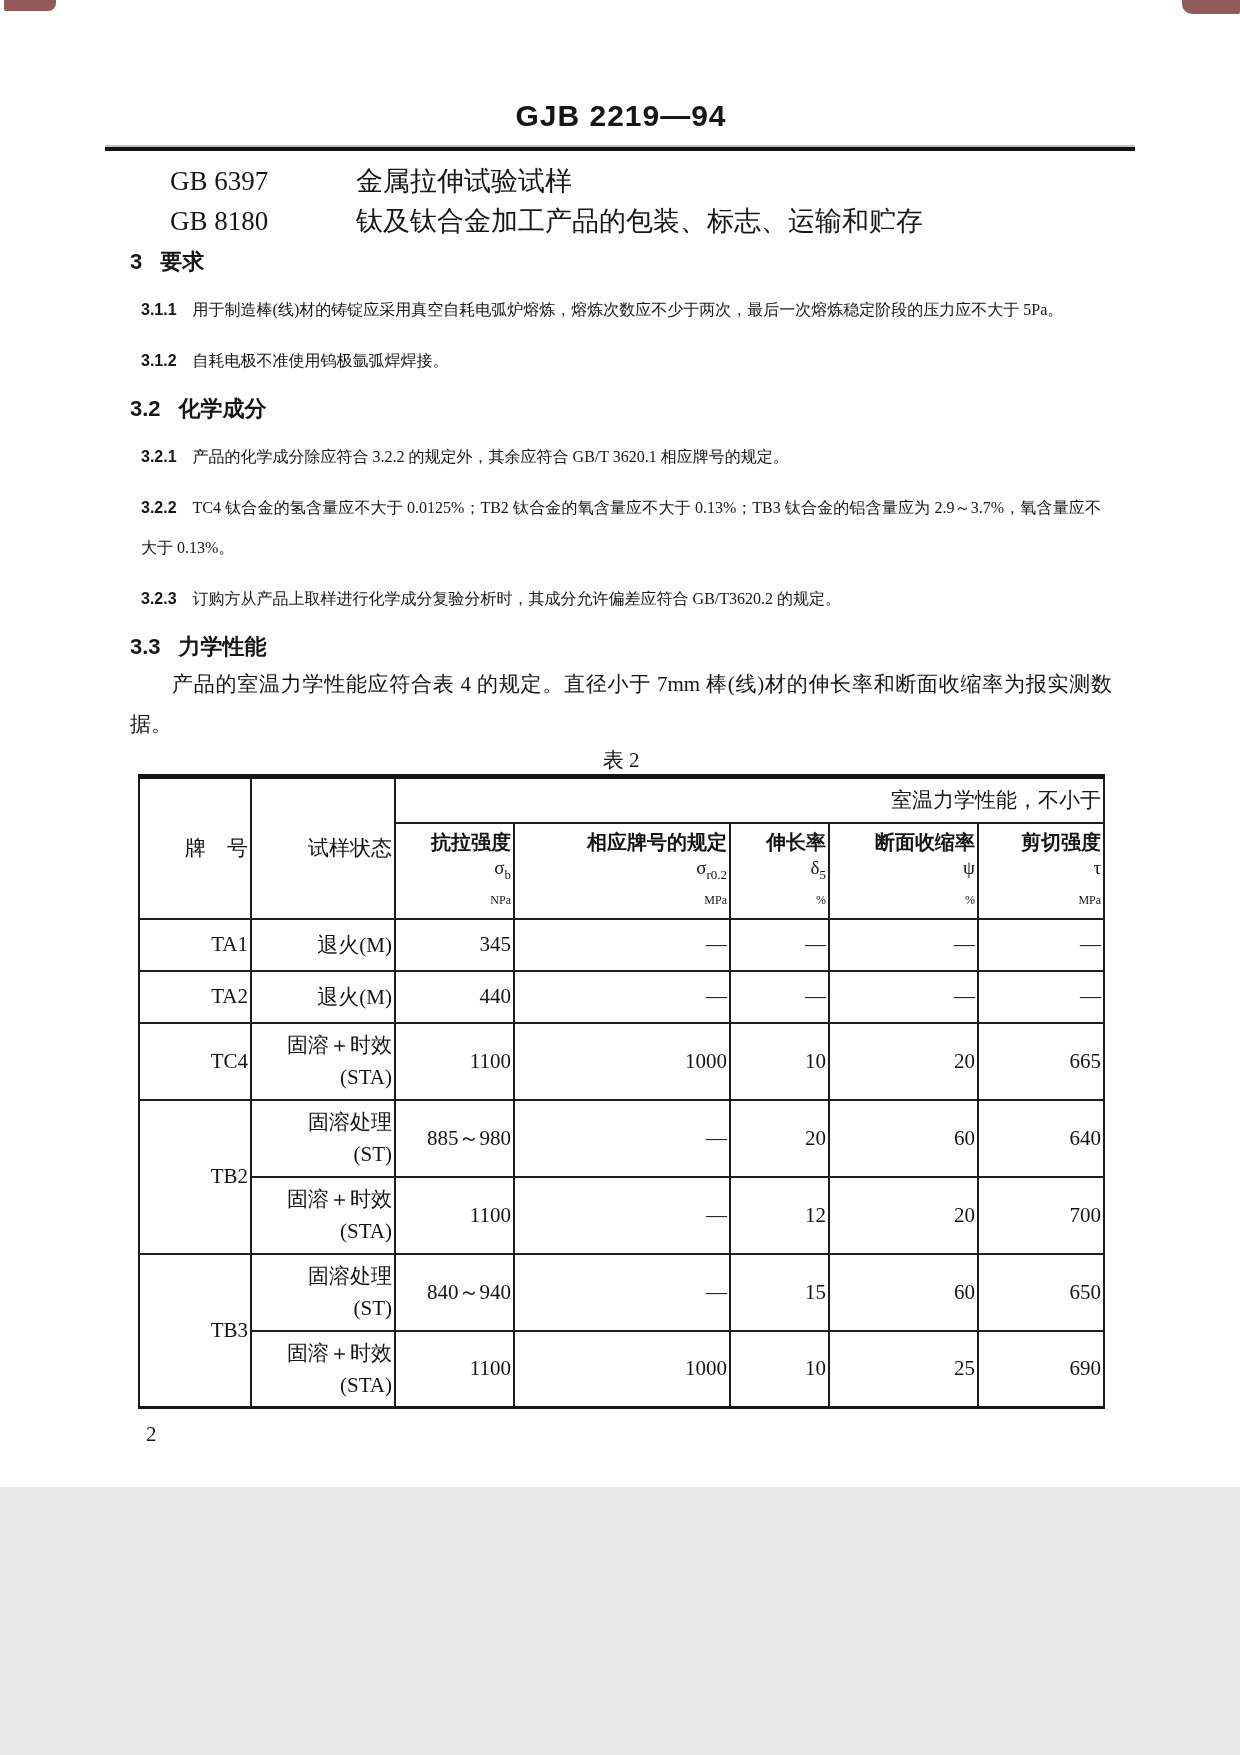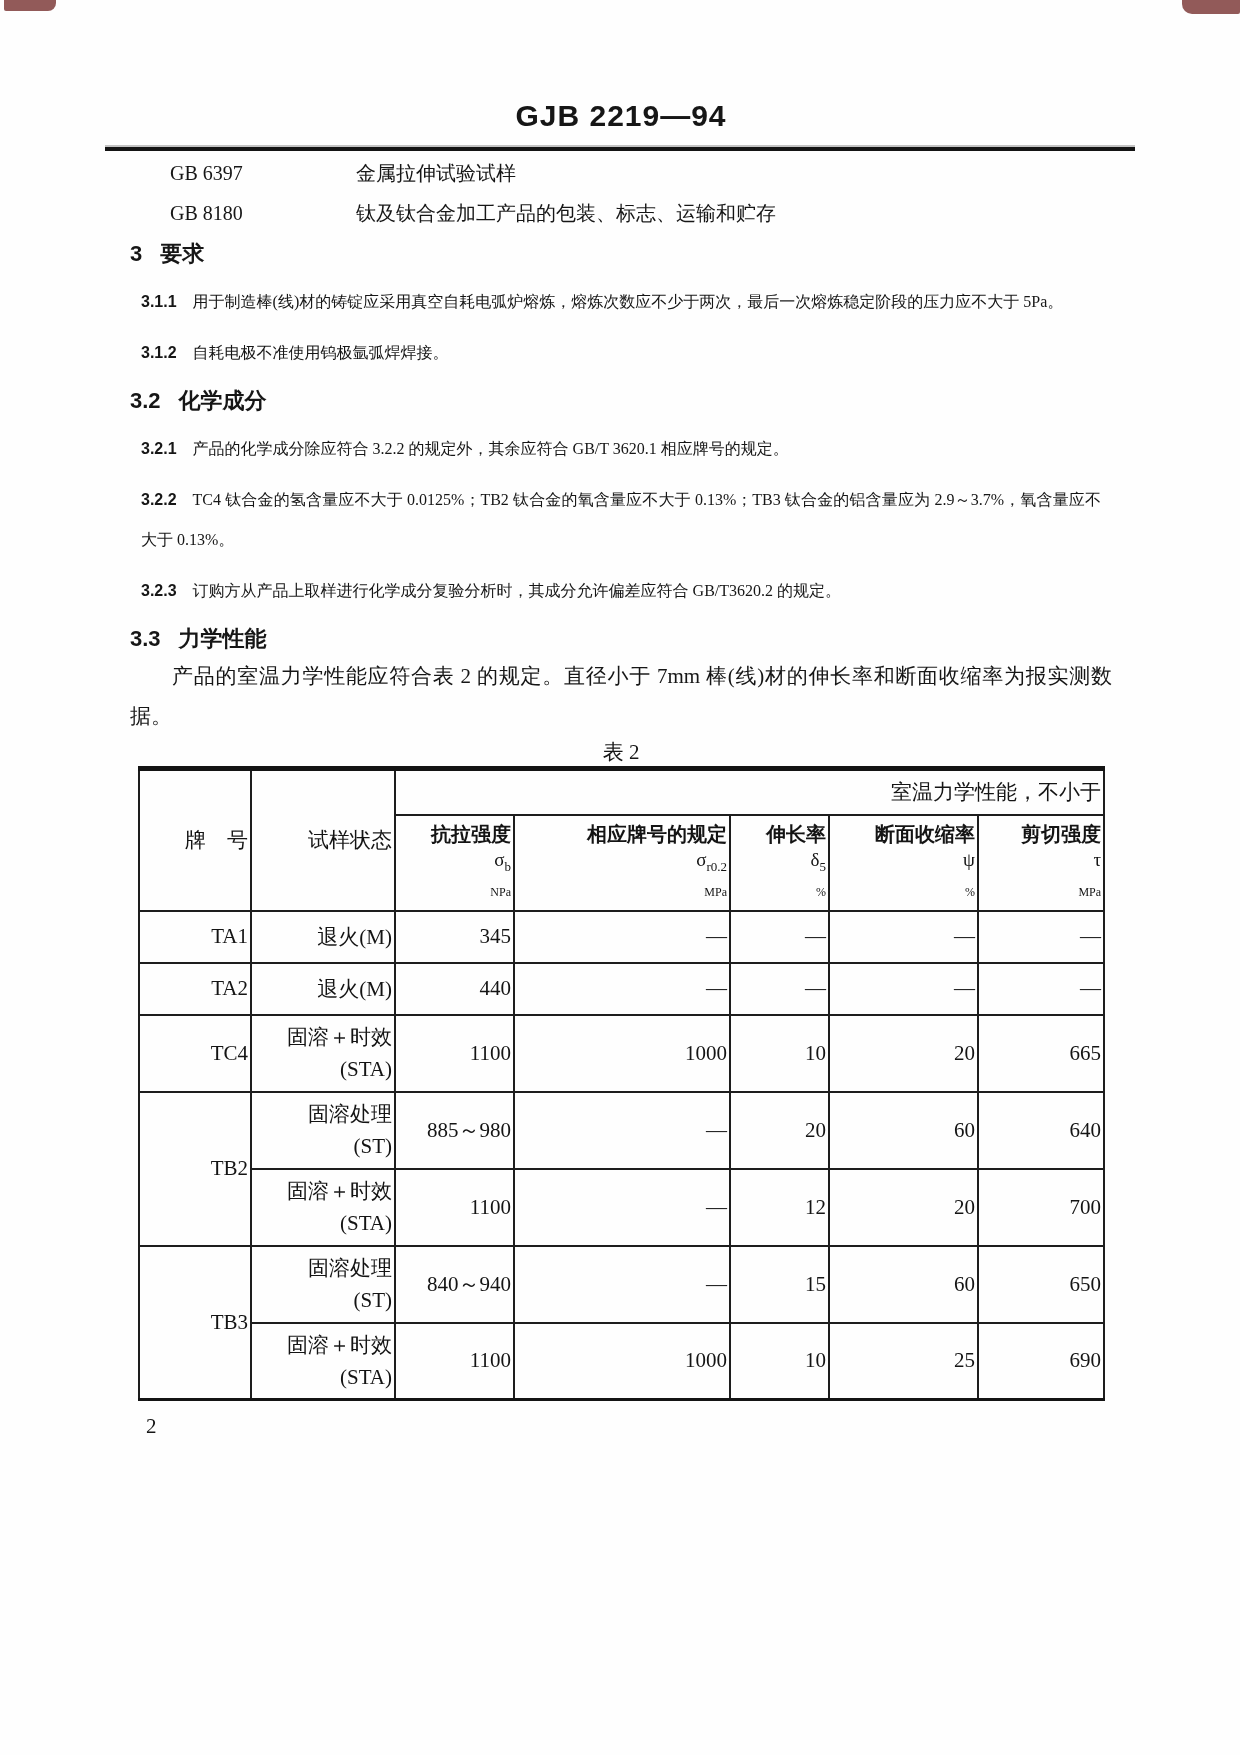--- a/index.html
+++ b/index.html
@@ -1,18 +1,18 @@
 <!DOCTYPE html>
 <html><head>
 <meta charset="utf-8">
 <style>
   html,body { margin:0; padding:0; background:#e8e8e8; }
   .page {
     position:relative;
-    width:1240px; height:1755px;
+    width:1240px; height:1487px;
     margin:0 auto;
     background:#fefefe;
     box-sizing:border-box;
     padding:95px 128px 4px 130px;
     font-family:"Liberation Serif", serif;
     color:#161616;
     overflow:hidden;
   }
 
   
@@ -28,21 +28,21 @@
     font-size:30px; line-height:42px; height:42px;
     letter-spacing:1px;
   }
   .header-rule {
     height:4px; background:#141414;
     margin:10px -23px 0 -25px;
     box-shadow:0 -2px 0 rgba(20,20,20,.25);
   }
 
   
-  .references { margin-top:2px; padding-left:40px; font-size:20px; }
+  .references { margin-top:10px; padding-left:40px; font-size:27px; }
   .ref-row { display:flex; line-height:40px; }
   .ref-code { width:186px; flex:0 0 auto; }
 
   
   .sec {
     font-family:"Liberation Sans", sans-serif;
     font-weight:bold; font-size:22px; line-height:34px;
     margin:0;
   }
   .sec .sec-num { margin-right:18px; }
@@ -120,21 +120,21 @@
   <h3 class="sec"><span class="sec-num">3.2</span><span>化学成分</span></h3>
 
   <p class="clause"><span class="cl-num">3.2.1</span><span>产品的化学成分除应符合 3.2.2 的规定外，其余应符合 GB/T 3620.1 相应牌号的规定。</span></p>
 
   <p class="clause"><span class="cl-num">3.2.2</span><span>TC4 钛合金的氢含量应不大于 0.0125%；TB2 钛合金的氧含量应不大于 0.13%；TB3 钛合金的铝含量应为 2.9～3.7%，氧含量应不大于 0.13%。</span></p>
 
   <p class="clause"><span class="cl-num">3.2.3</span><span>订购方从产品上取样进行化学成分复验分析时，其成分允许偏差应符合 GB/T3620.2 的规定。</span></p>
 
   <h3 class="sec"><span class="sec-num">3.3</span><span>力学性能</span></h3>
 
-  <p class="body-para indent">产品的室温力学性能应符合表 2 的规定。直径小于 7mm 棒(线)材的伸长率和断面收缩率为报实测数据。</p>
+  <p class="body-para indent">产品的室温力学性能应符合表 4 的规定。直径小于 7mm 棒(线)材的伸长率和断面收缩率为报实测数据。</p>
 
   <div class="tbl-caption">表 2</div>
 
   <table class="spec">
     <colgroup>
       <col style="width:112px">
         <col style="width:144px">
         <col style="width:119px">
       <col style="width:216px">
         <col style="width:99px">

